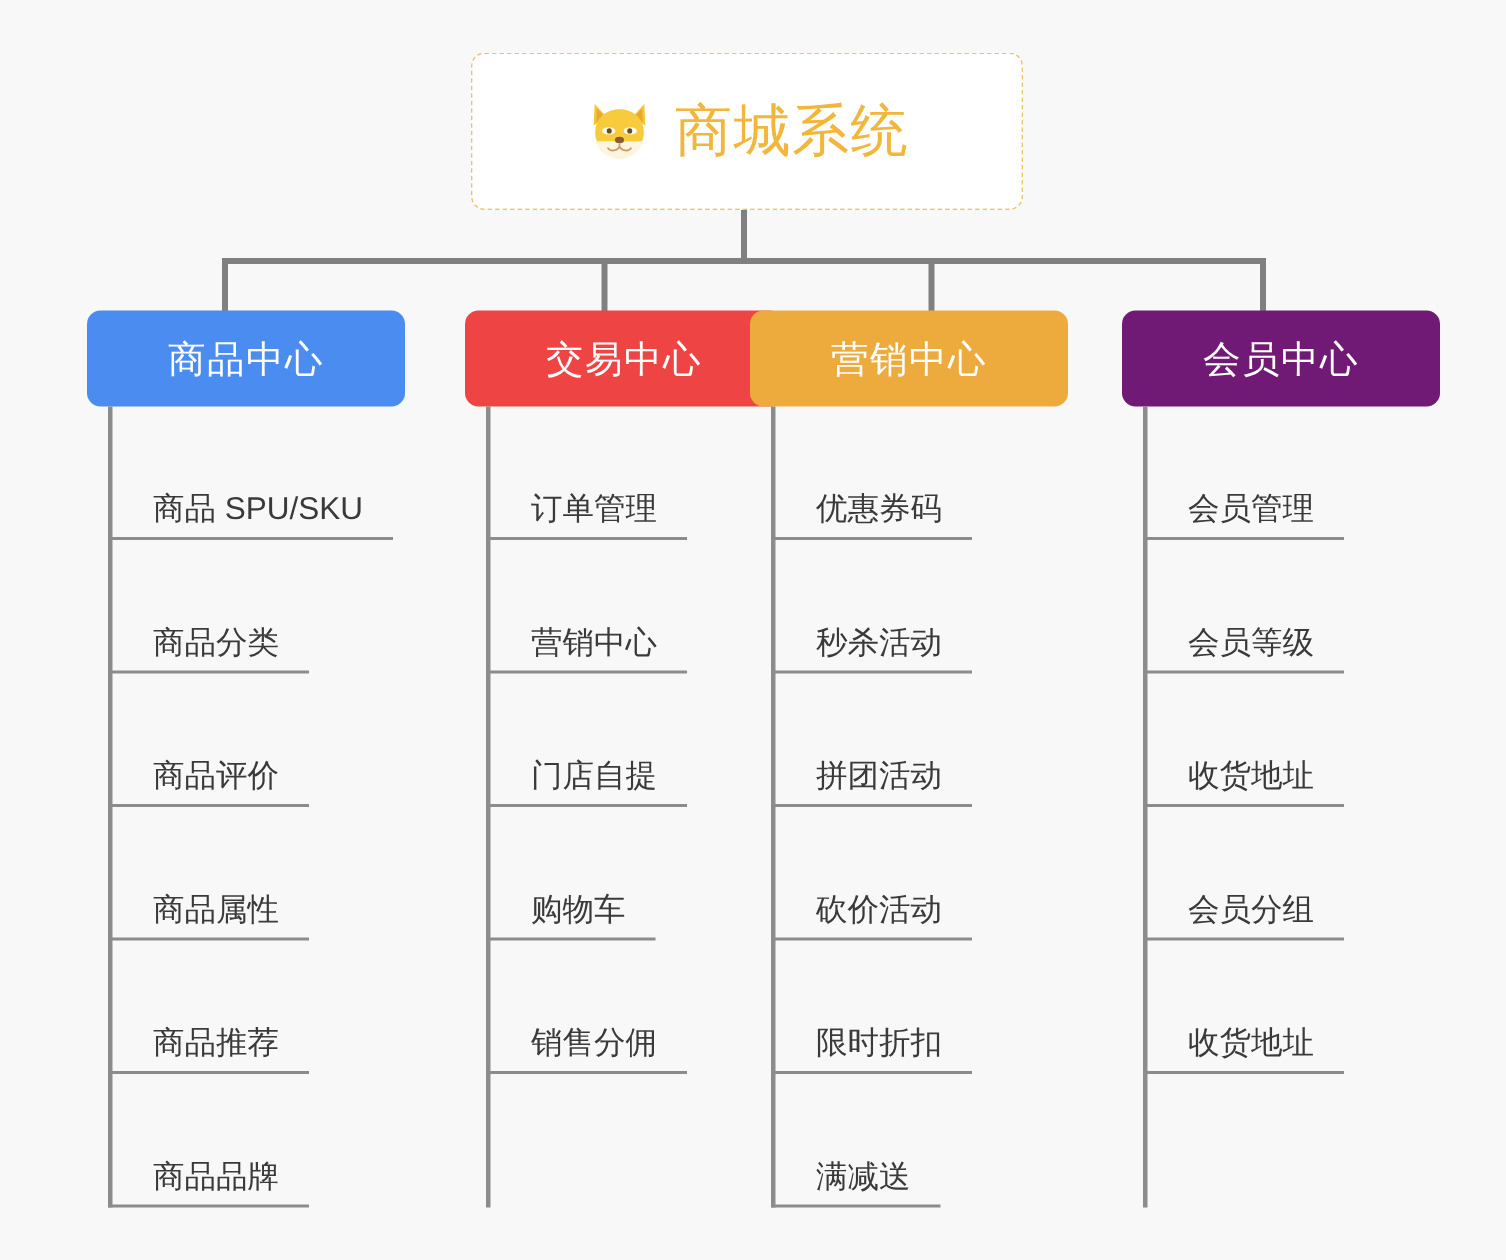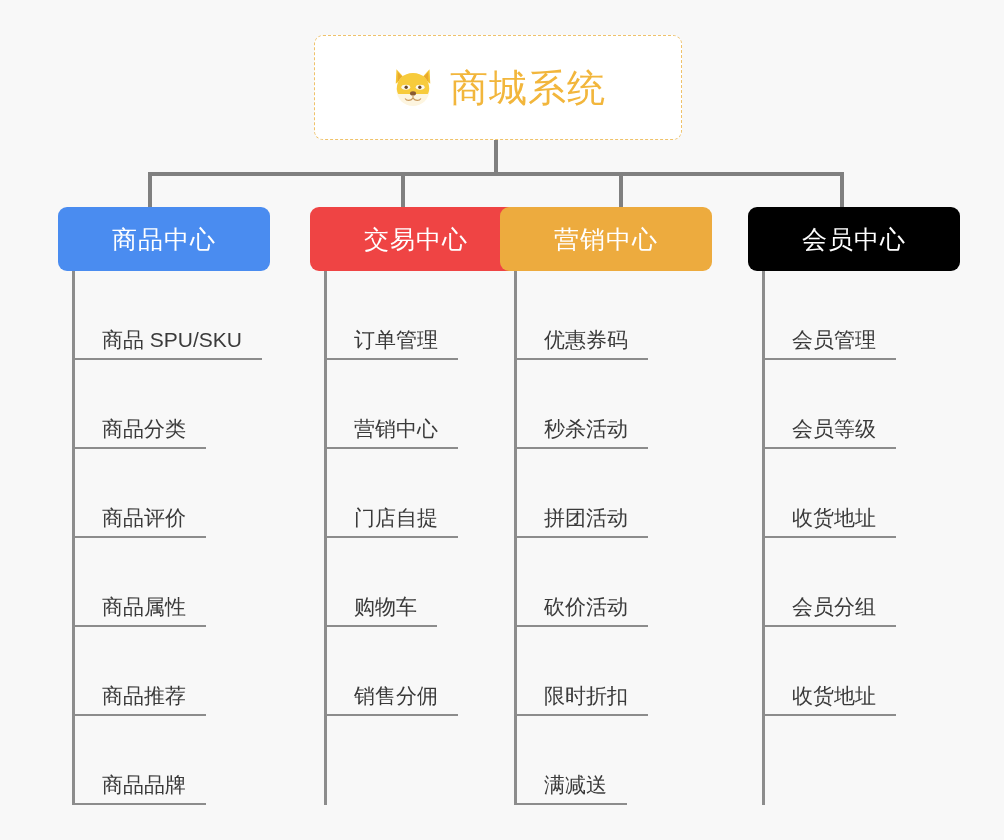--- a/index.html
+++ b/index.html
@@ -235,21 +235,21 @@
         <span class="leaf-rule" style="width: 134px;"></span>
       </div>
       <div class="leaf">
         <span class="leaf-label">满减送</span>
         <span class="leaf-rule" style="width: 113px;"></span>
       </div>
     </div>
   </div>
 
   <div class="branch" style="left:748px;">
-    <div class="branch-header" style="background: #000000;">
+    <div class="branch-header" style="background: #701a75;">
       <span>会员中心</span>
     </div>
     <div class="branch-body">
       <div class="spine" style="height: 534px;"></div>
       <div class="leaf">
         <span class="leaf-label">会员管理</span>
         <span class="leaf-rule" style="width: 134px;"></span>
       </div>
       <div class="leaf">
         <span class="leaf-label">会员等级</span>

